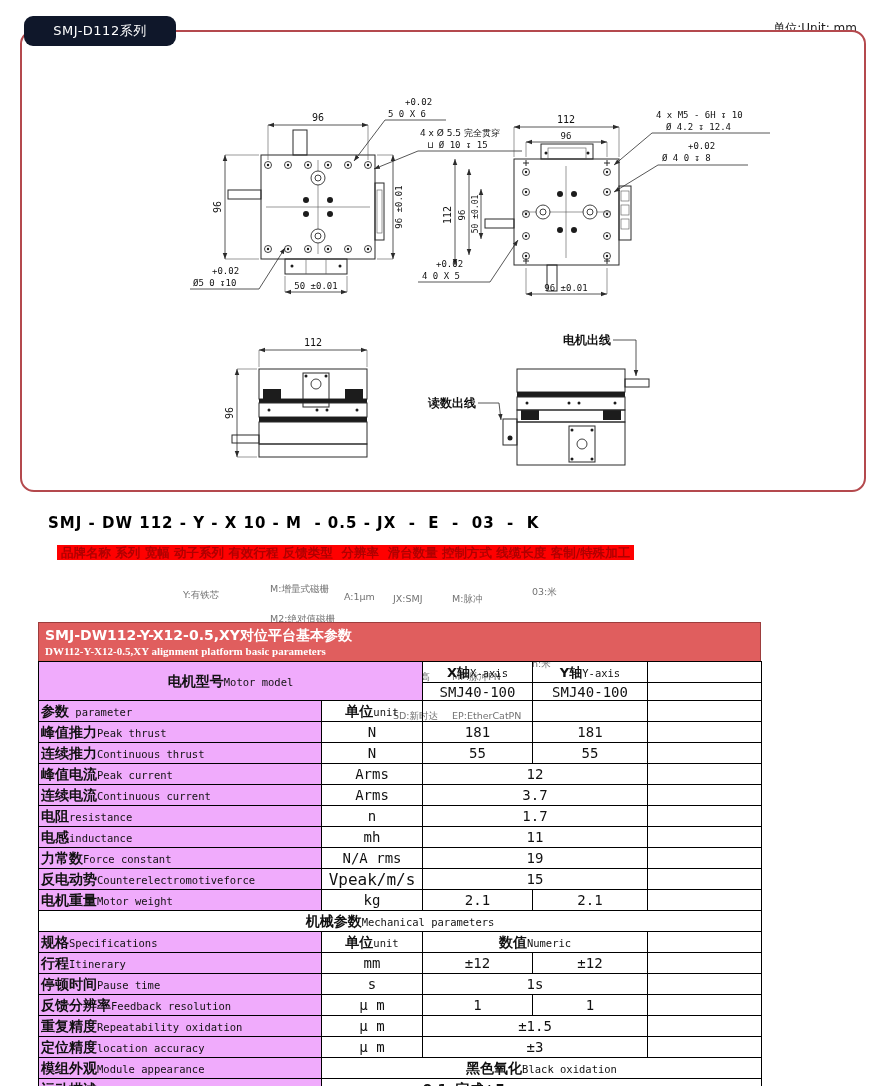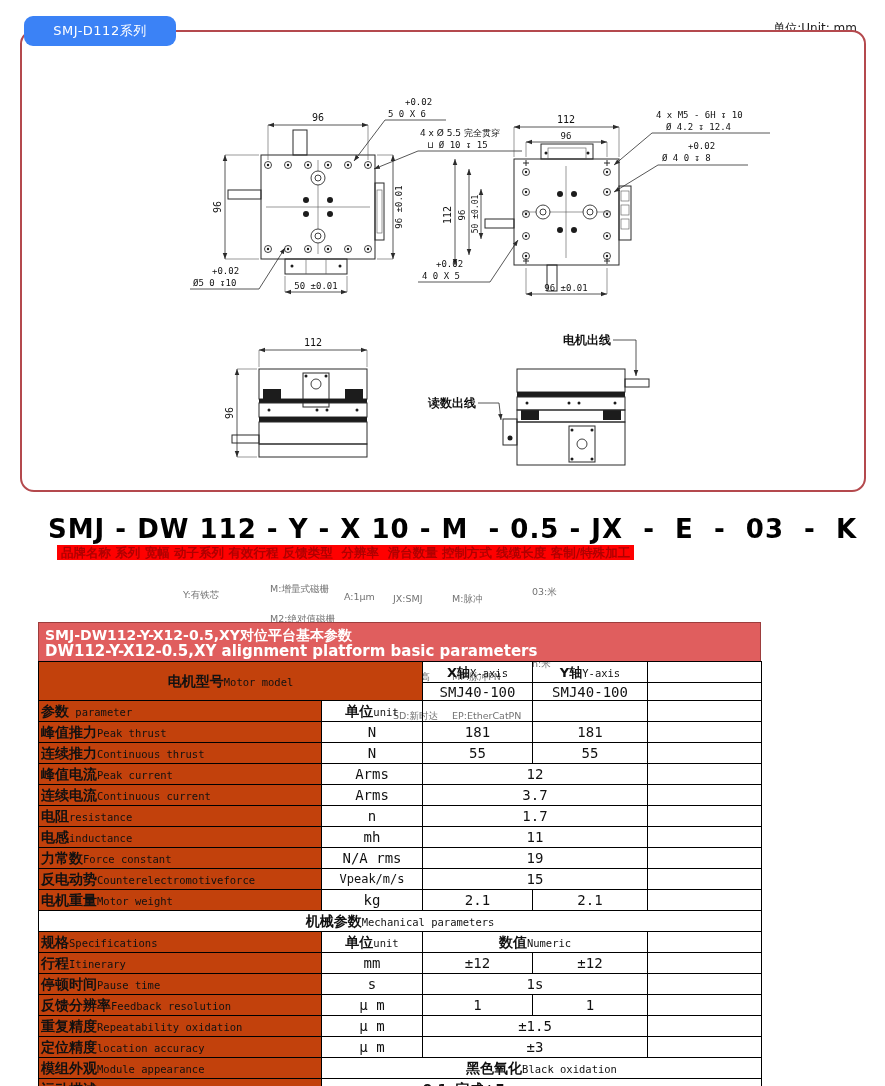--- a/index.html
+++ b/index.html
@@ -2,53 +2,53 @@
 <html><head>
 <meta charset="utf-8">
 <style>
   * { margin:0; padding:0; box-sizing:border-box; }
   body { background:#ffffff; }
   .page { position:relative; width:885px; height:1086px; background:#fff;
           font-family:"DejaVu Sans", sans-serif; color:#111; overflow:hidden; }
 
   
   .badge { position:absolute; left:24px; top:16px; width:152px; height:30px;
-           background:#3b82f6; border-radius:9px; color:#fff; font-size:13px;
+           background:#0f172a; border-radius:9px; color:#fff; font-size:13px;
            display:flex; align-items:center; justify-content:center; letter-spacing:.5px; z-index:3; }
   .unit-label { position:absolute; right:28px; top:20px; font-size:12px; color:#1a1a1a;text-decoration:underline; }
 
   
   .panel { position:absolute; left:20px; top:30px; width:846px; height:462px;
            border:2px solid #b4494d; border-radius:14px; background:#fff; }
   svg text { font-family:"DejaVu Sans Mono","DejaVu Sans",monospace; fill:#111; }
   .ln { stroke:#2b2b2b; stroke-width:1; fill:none; }
   .thin { stroke:#555; stroke-width:.6; fill:none; }
   .dim { stroke:#2b2b2b; stroke-width:.8; fill:none; }
   .dark { fill:#1c1c1c; }
   .scr { stroke:#2b2b2b; stroke-width:.9; fill:#fff; }
   .dot { fill:#1c1c1c; }
   .cjk { font-family:"DejaVu Sans",sans-serif; }
 
   
-  .model-code { position:absolute; left:48px; top:514px; font-size:26px; font-weight:bold;
+  .model-code { position:absolute; left:48px; top:514px; font-size:15px; font-weight:bold;
                 letter-spacing:1px; color:#000; white-space:pre; }
   .field-band { position:absolute; left:57px; top:545px; background:#ff0000; color:#b00000;
                 font-size:12.5px; font-weight:bold; padding:0 4px; line-height:15px; white-space:pre;text-align:right; }
   .legend { position:absolute; left:0; top:562px; width:837px; height:55px; font-size:9.5px;
             color:#737373; }
   .legend .col { position:absolute; line-height:11.5px; white-space:pre; }
 
   
   .spec-wrap { position:absolute; left:38px; top:622px; width:723px; }
   .banner { background:#e05e5e; color:#fff; padding:2px 6px 3px 6px; border:1px solid #9c3d3d; border-bottom:none; }
   .banner .t1 { font-size:14px; font-weight:bold; line-height:20px; font-family:"DejaVu Sans",sans-serif; }
-  .banner .t2 { font-size:15px; font-weight:bold; line-height:13px; }
+  .banner .t2 { font-size:11px; font-weight:bold; line-height:13px;font-family:Liberation Serif, serif; }
   table.spec { border-collapse:collapse; width:723px; table-layout:fixed; }
   table.spec td { border:1px solid #000; height:18px; padding:0 2px; overflow:hidden; white-space:nowrap; }
-  td.p  { background:#c2410c; text-align:left; padding-left:5px; }
+  td.p  { background:#f0abfc; text-align:left; padding-left:5px; }
   td.c  { text-align:center; }
   .cn  { font-size:14px; font-weight:bold; font-family:"DejaVu Sans",sans-serif; }
   .en  { font-size:10.5px; font-family:"DejaVu Sans Mono",monospace; font-weight:normal; }
   .mono { font-family:"DejaVu Sans Mono",monospace; font-size:14px; }
   .axis-cn { font-size:13px; font-weight:bold; font-family:"DejaVu Sans",sans-serif; }
 </style>
 </head>
 <body>
 
 <div class="page">
@@ -405,21 +405,21 @@
           <td></td>
         </tr>
         <tr>
           <td class="p"><span class="cn">力常数</span><span class="en">Force constant</span></td>
           <td class="c mono">N/A rms</td>
           <td class="c mono" colspan="2">19</td>
           <td></td>
         </tr>
         <tr>
           <td class="p"><span class="cn">反电动势</span><span class="en">Counterelectromotiveforce</span></td>
-          <td class="c mono" style="font-size:12px;">Vpeak/m/s</td>
+          <td class="c mono" style="font-size:16px;">Vpeak/m/s</td>
           <td class="c mono" colspan="2">15</td>
           <td></td>
         </tr>
         <tr>
           <td class="p"><span class="cn">电机重量</span><span class="en">Motor weight</span></td>
           <td class="c mono">kg</td>
           <td class="c mono">2.1</td>
           <td class="c mono">2.1</td>
           <td></td>
         </tr>

